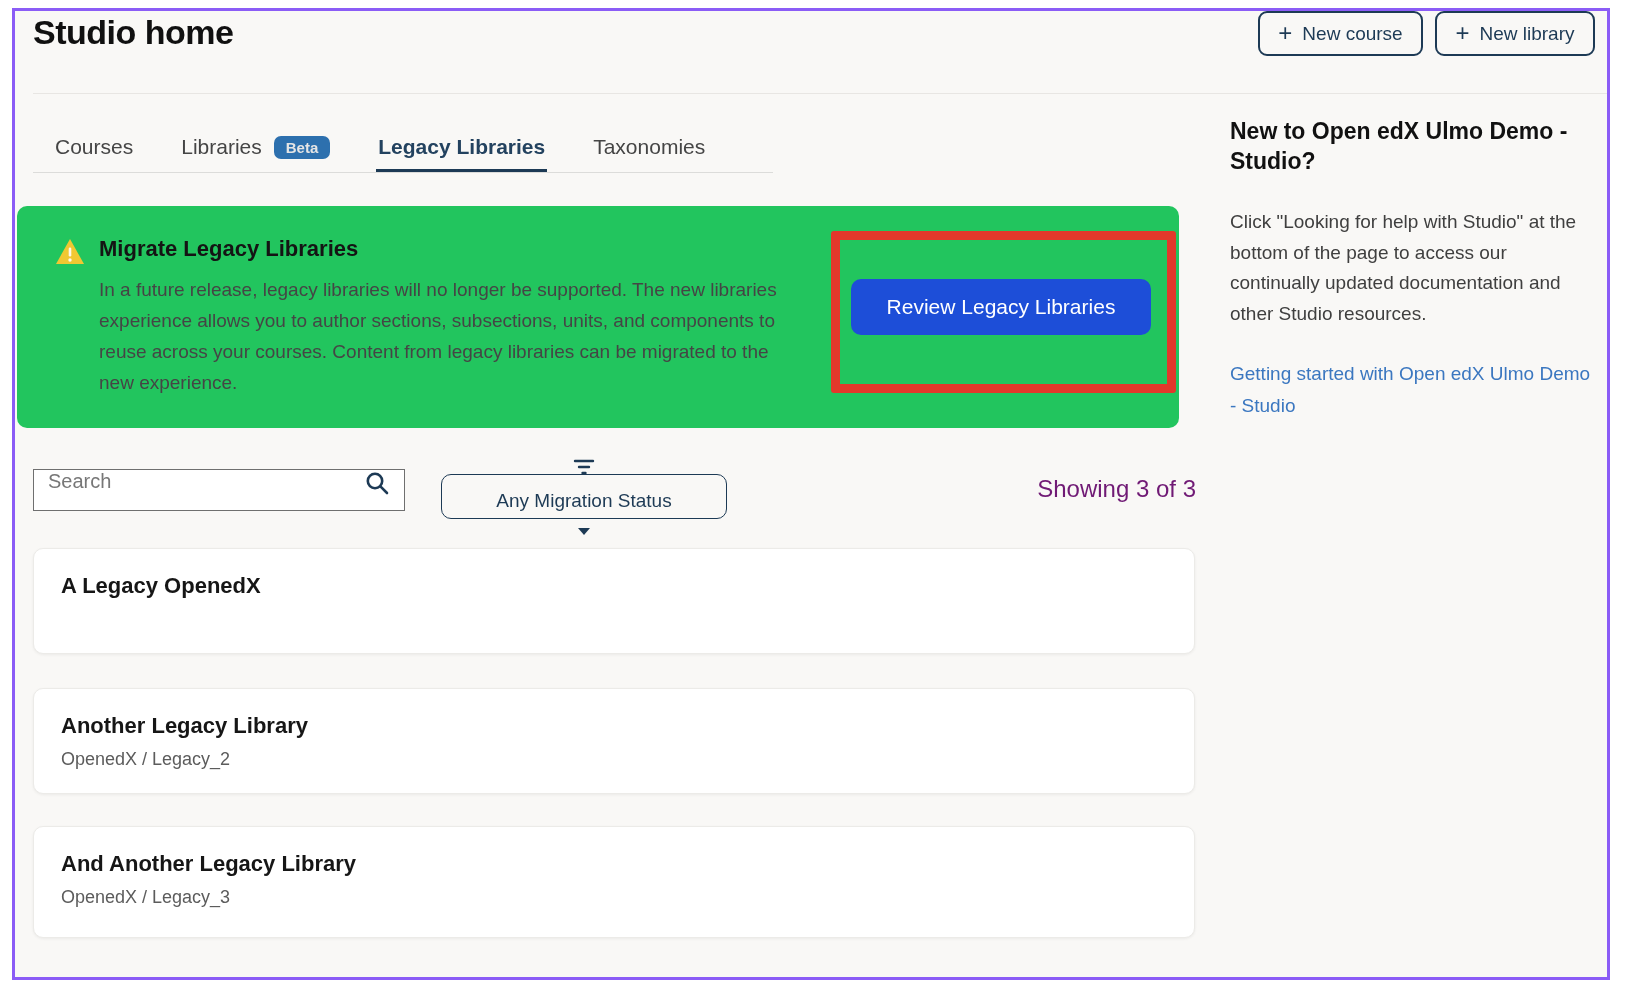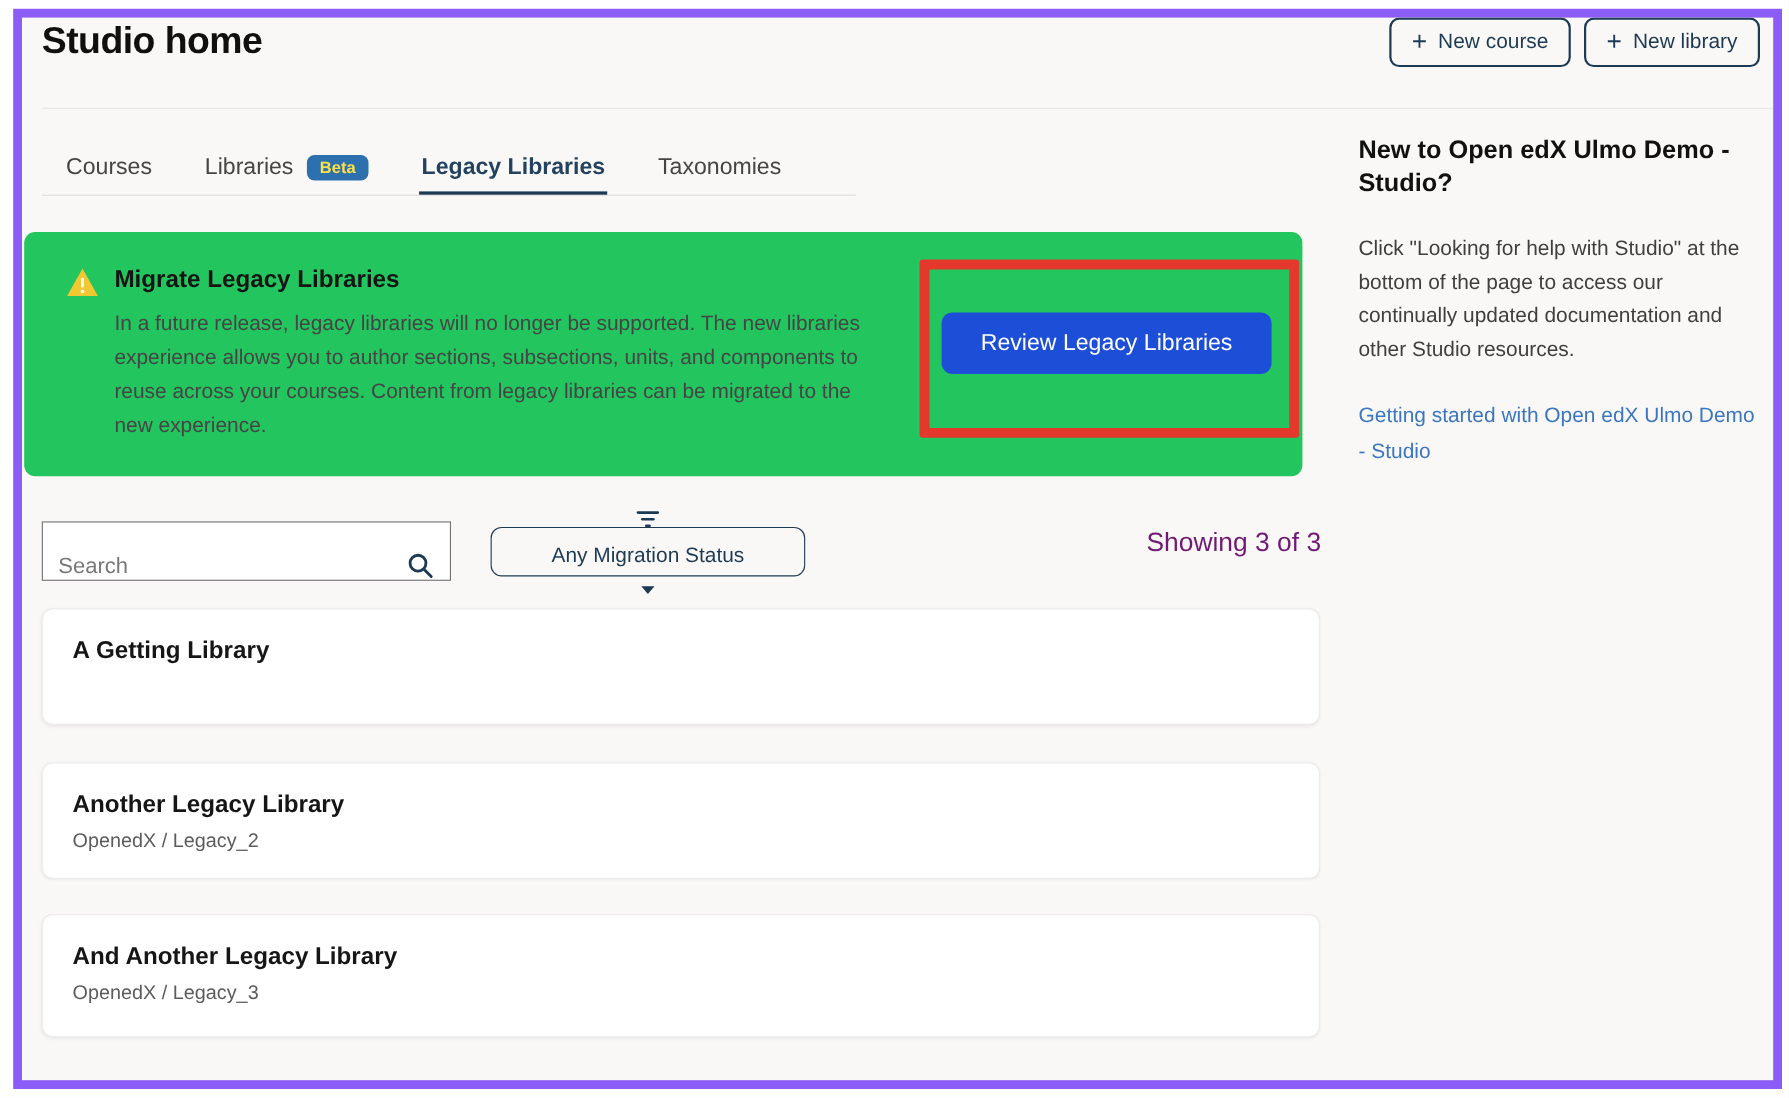--- a/index.html
+++ b/index.html
@@ -3,21 +3,21 @@
 <meta charset="utf-8">
 <style>
   html,body{margin:0;padding:0;}
   body{
     width:1626px;height:998px;position:relative;background:#ffffff;
     font-family:"Liberation Sans", sans-serif;overflow:hidden;
     -webkit-font-smoothing:antialiased;
   }
   .frame{
     position:absolute;left:12px;top:8px;width:1592px;height:966px;
-    border:8px solid #8b5cf6;background:#f9f8f6;overflow:hidden;
+    border:3px solid #8b5cf6;background:#f9f8f6;overflow:hidden;
   }
   
   .page-title{
     position:absolute;left:18px;top:2px;font-size:34px;font-weight:800;
     color:#101010;letter-spacing:-0.5px;
   }
   .btn-outline{
     position:absolute;top:0;height:45px;background:transparent;
     border:2px solid #1d3a55;border-radius:9px;color:#1d3a55;
     font-family:"Liberation Sans",sans-serif;font-size:19px;font-weight:500;
@@ -32,21 +32,21 @@
     position:absolute;left:18px;top:110px;width:740px;height:52px;
     display:flex;align-items:flex-start;gap:44px;padding-left:20px;box-sizing:border-box;
     border-bottom:1px solid #dcdcda;
   }
   .tab{
     display:flex;align-items:center;gap:12px;font-size:21px;color:#454545;
     padding:14px 2px 13px 2px;cursor:pointer;white-space:nowrap;
   }
   .tab.active{color:#23425f;font-weight:600;border-bottom:3px solid #1d3a55;padding-bottom:10px;}
   .badge{
-    background:#2d70ae;color:#fde047;font-size:15px;font-weight:700;
+    background:#2d70ae;color:#e5e5e5;font-size:15px;font-weight:700;
     padding:4px 12px;border-radius:7px;line-height:1;
   }
   
   .alert{
     position:absolute;left:2px;top:195px;width:1162px;height:222px;
     background:#22c55e;border-radius:10px;box-sizing:border-box;
   }
   .warn-icon{position:absolute;left:38px;top:32px;}
   .alert-title{
     position:absolute;left:82px;top:30px;font-size:22px;font-weight:700;color:#141414;
@@ -59,22 +59,22 @@
     position:absolute;left:816px;top:220px;width:345px;height:162px;
     border:9px solid #e3382b;border-radius:3px;box-sizing:border-box;pointer-events:none;
   }
   .btn-primary{
     position:absolute;left:836px;top:268px;width:300px;height:56px;
     background:#1d4ed8;color:#ffffff;border:none;border-radius:10px;
     font-family:"Liberation Sans",sans-serif;font-size:21px;cursor:pointer;
   }
   
   .search-box{
-    position:absolute;left:18px;top:458px;width:372px;height:54px;background:#ffffff;
-    border:1px solid #6f6f6f;box-sizing:border-box;display:flex;align-items:flex-end;
+    position:absolute;left:18px;top:458px;width:372px;height:42px;background:#ffffff;
+    border:1px solid #6f6f6f;box-sizing:border-box;display:flex;align-items:flex-start;
   }
   .search-box input{
     flex:1;border:none;outline:none;font-family:"Liberation Sans",sans-serif;
     font-size:20px;color:#333;padding:0 8px 0 14px;background:transparent;
   }
   .search-box input::placeholder{color:#777777;}
   .search-box .mag{margin-right:14px;display:flex;}
   .filter-btn{
     position:absolute;left:426px;top:463px;width:286px;height:45px;background:transparent;
     border:1.5px solid #1d3a55;border-radius:10px;color:#1d3a55;
@@ -174,21 +174,21 @@
         <line x1="9.5" y1="15" x2="12.5" y2="15"></line>
       </svg>
     </span>
     <span>Any Migration Status</span>
     <span class="caret"></span>
   </button>
 
   <div class="showing">Showing 3 of 3</div>
 
   <div class="card" id="card-0">
-    <div class="card-title">A Getting Library</div>
+    <div class="card-title">A Legacy OpenedX</div>
   </div>
   <div class="card" id="card-1">
     <div class="card-title">Another Legacy Library</div>
     <div class="card-sub">OpenedX / Legacy_2</div>
   </div>
   <div class="card" id="card-2">
     <div class="card-title">And Another Legacy Library</div>
     <div class="card-sub">OpenedX / Legacy_3</div>
   </div>
 

